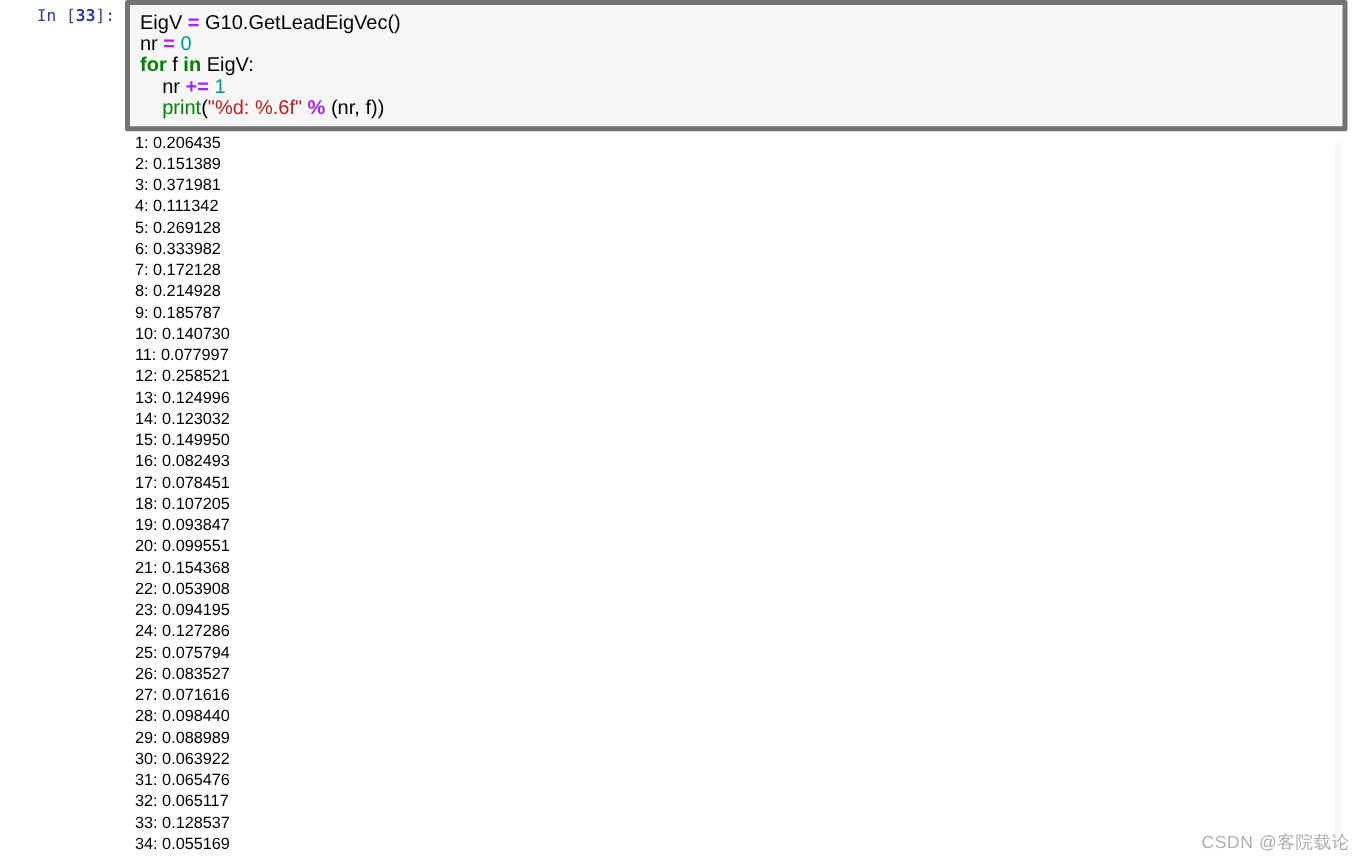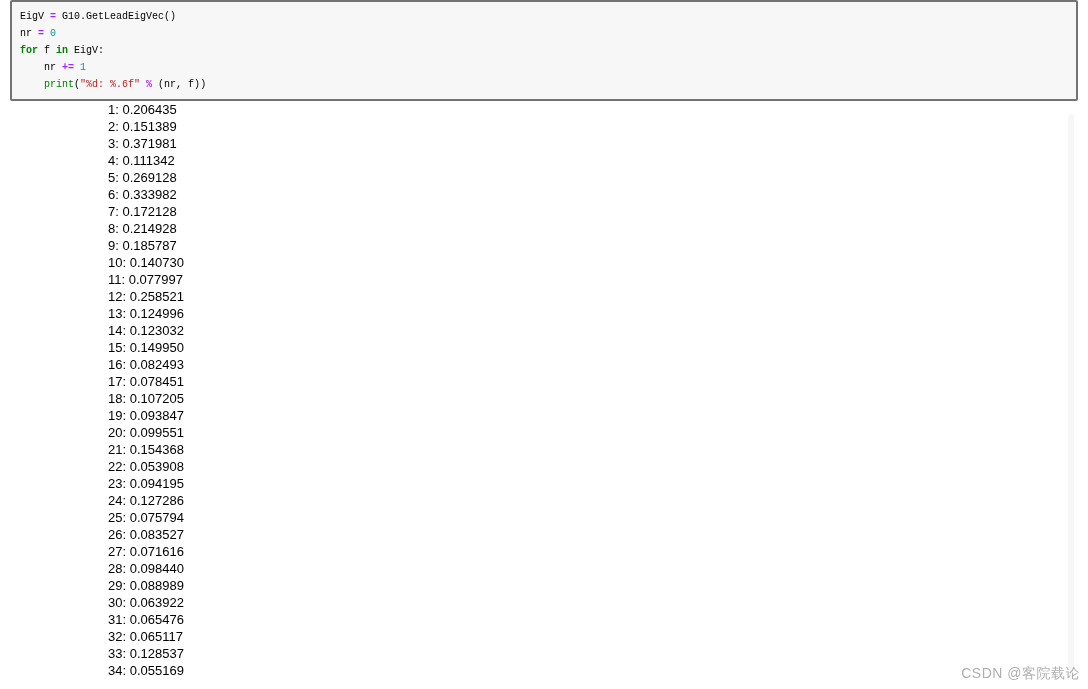--- a/index.html
+++ b/index.html
@@ -23,25 +23,25 @@
       padding: 6px 8px 6px 0;
       font-family: "DejaVu Sans Mono", Menlo, Consolas, monospace;
       font-size: 13px;
     }
     .prompt-in { color: #303F9F; }
     .prompt-bracket { color: #303F9F; }
     .prompt-num { font-weight: bold; }
     .code-cell {
       flex: 1;
       background: #f7f7f7;
-      border: 2px solid #737373;
+      border: 4px solid #737373;
       border-radius: 2px;
       padding: 6px 8px;
-      font-family: Liberation Mono, monospace;
-      font-size: 10px;
+      font-family: Liberation Sans, sans-serif;
+      font-size: 16px;
       line-height: 17px;
       white-space: pre;
       overflow-x: auto;
     }
     .output-cell {
       flex: 1;
       padding: 0 8px 6px 8px;
       font-family: Liberation Sans, sans-serif;
       font-size: 13px;
       line-height: 17px;
@@ -72,20 +72,23 @@
       width: 6px;
       height: 565px;
       background: rgba(0,0,0,0.03);
       border-radius: 3px;
     }
   </style>
 </head>
 <body>
 
 <div class="cell-container">
+  <div class="prompt-col">
+    <span class="prompt-in">In</span><span class="prompt-bracket"> [</span><span class="prompt-in prompt-num">33</span><span class="prompt-bracket">]:</span>
+  </div>
   <div class="code-cell"><span class="tok-var">EigV</span> <span class="tok-op">=</span> <span class="tok-var">G10.GetLeadEigVec()</span>
 <span class="tok-var">nr</span> <span class="tok-op">=</span> <span class="tok-num">0</span>
 <span class="tok-kw">for</span> <span class="tok-var">f</span> <span class="tok-kw">in</span> <span class="tok-var">EigV</span><span class="tok-punc">:</span>
 <span>    </span><span class="tok-var">nr</span> <span class="tok-op">+=</span> <span class="tok-num">1</span>
 <span>    </span><span class="tok-builtin">print</span><span class="tok-punc">(</span><span class="tok-str">"%d: %.6f"</span> <span class="tok-op">%</span> <span class="tok-var">(nr, f)</span><span class="tok-punc">)</span></div>
 </div>
 
 <div class="cell-container">
   <div class="prompt-col"></div>
   <div class="output-cell" id="output-area">1: 0.206435

